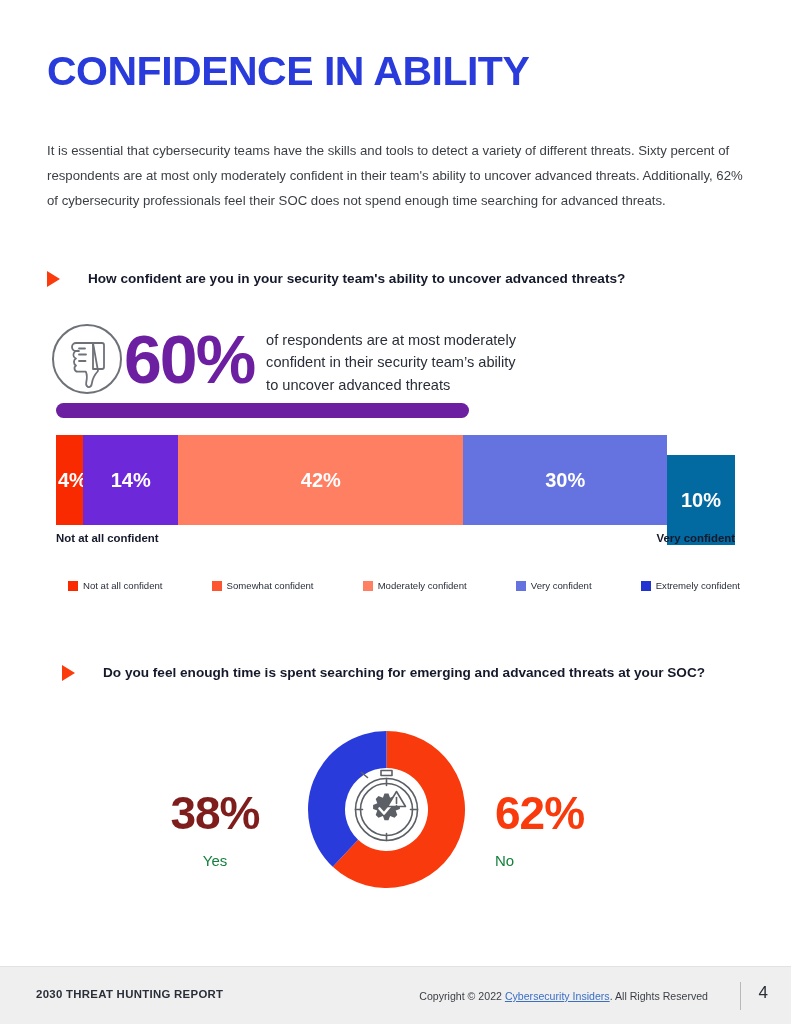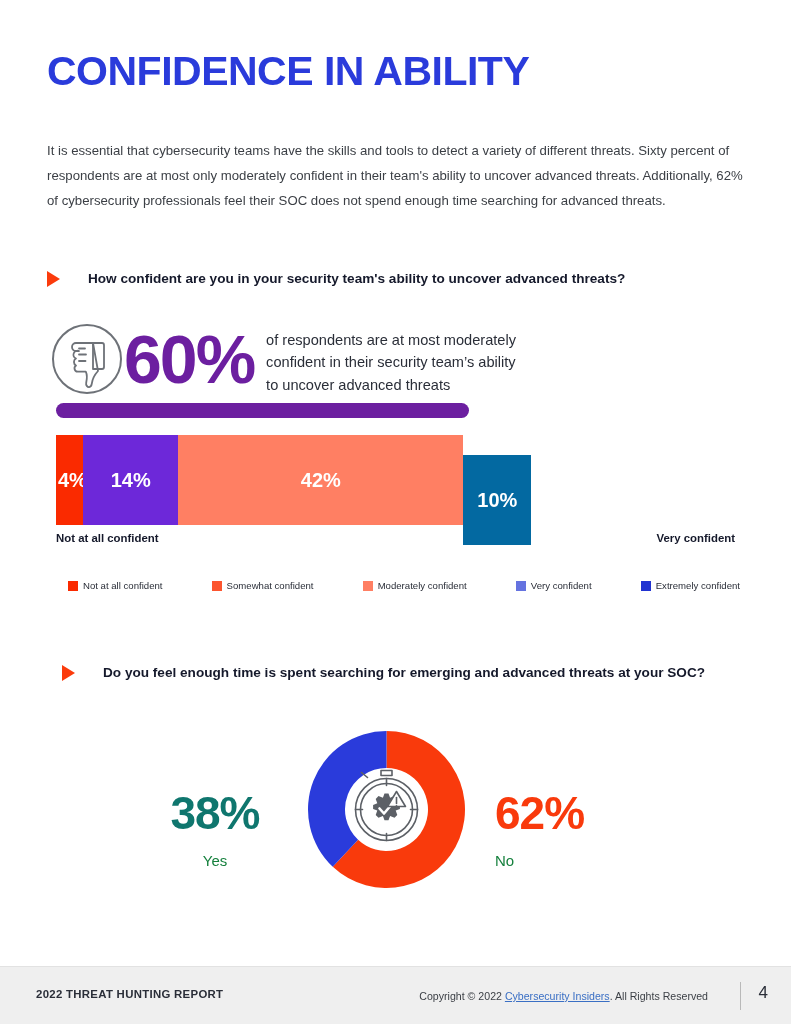--- a/index.html
+++ b/index.html
@@ -157,21 +157,21 @@
     left: 495px; top: 788px;
     width: 130px;
     text-align: left;
   }
   .pct-num {
     font-size: 46px;
     font-weight: bold;
     letter-spacing: -1px;
     line-height: 50px;
   }
-  .pct-num.blue { color: #0f766e; }
+  .pct-num.blue { color: #7f1d1d; }
   .pct-num.red  { color: #F93A0C; }
   .pct-cap {
     font-size: 15px;
     color: #15803d;
     margin-top: 14px;
   }
 
   
   .footer {
     position: absolute;
@@ -247,20 +247,23 @@
 
   <div class="stack">
       <div class="seg first" style="width: 4%; background: rgb(250, 42, 0);">
         <span>4%</span>
       </div>
       <div class="seg" style="width: 14%; background: #6d28d9;">
         <span>14%</span>
       </div>
       <div class="seg" style="width: 42%; background: rgb(255, 127, 99);">
         <span>42%</span>
+      </div>
+      <div class="seg" style="width: 30%; background: rgb(101, 115, 224);">
+        <span>30%</span>
       </div>
       <div class="seg" style="width: 10%; background: #0369a1; margin-top: 20px;">
         <span>10%</span>
       </div>
     </div>
 
   <div class="endlabels">
     <span>Not at all confident</span>
     <span>Very confident</span>
   </div>
@@ -325,21 +328,21 @@
     <div class="pct-num blue">38%</div>
     <div class="pct-cap">Yes</div>
   </div>
 
   <div class="pct-right">
     <div class="pct-num red">62%</div>
     <div class="pct-cap">No</div>
   </div>
 
   <div class="footer">
-    <div class="footer-left">2022 THREAT HUNTING REPORT</div>
+    <div class="footer-left">2030 THREAT HUNTING REPORT</div>
     <div class="footer-right">
       <span>Copyright © 2022 </span><a href="#">Cybersecurity Insiders</a><span>. All Rights Reserved</span>
     </div>
     <div class="footer-sep"></div>
     <div class="footer-page">4</div>
   </div>
 
 </div>
 
 </body></html>

